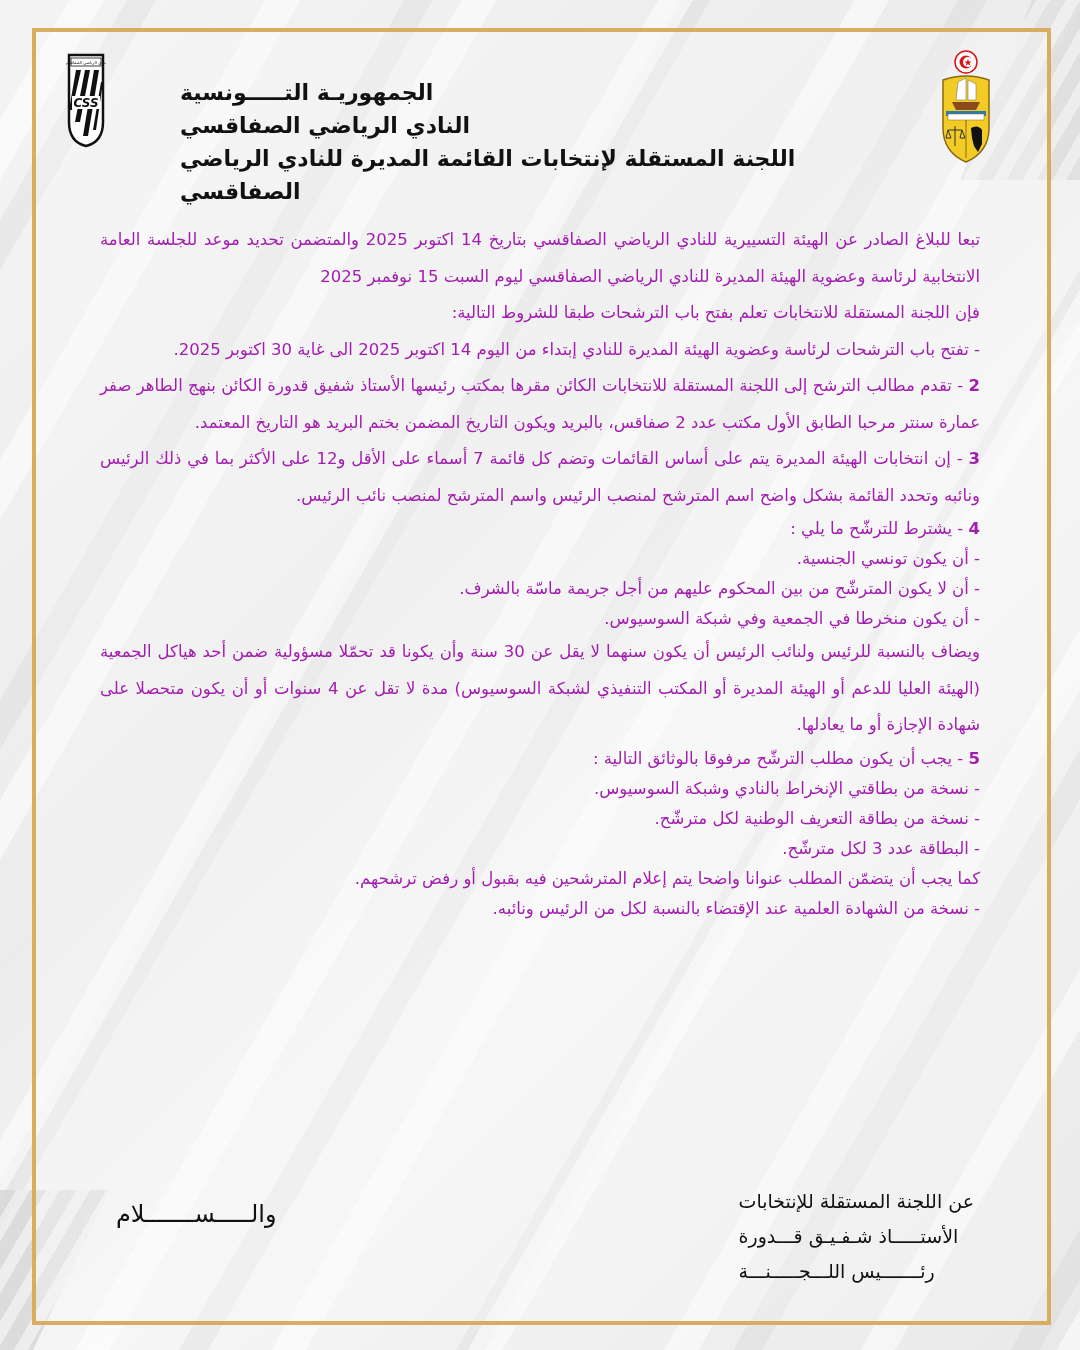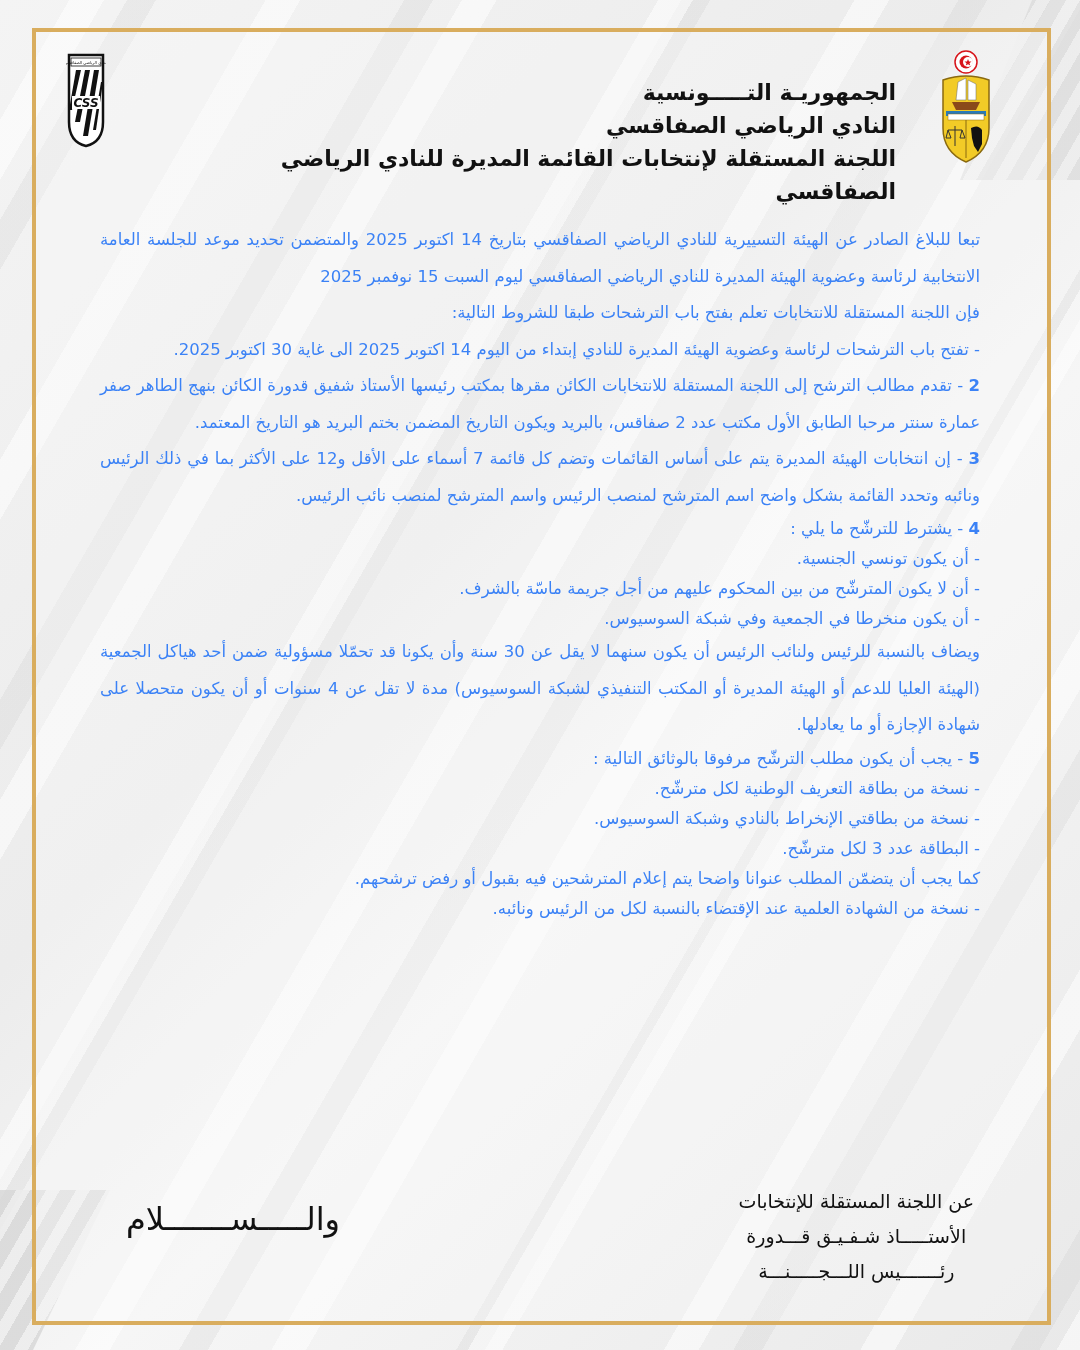--- a/index.html
+++ b/index.html
@@ -33,44 +33,44 @@
       background: rgba(248,248,248,0.35);
     }
     .logo-css {
       position: absolute; left: 66px; top: 52px; width: 40px; height: 96px;
     }
     .logo-tn {
       position: absolute; left: 938px; top: 48px; width: 56px; height: 118px;
     }
     .header {
       position: absolute; left: 180px; right: 184px; top: 76px;
-      text-align: right; direction: rtl;
+      text-align: left; direction: rtl;
     }
     .header .line {
       font-family: "DejaVu Sans", sans-serif; font-weight: bold;
       font-size: 22px; line-height: 33px; color: #111;
     }
     .body {
       position: absolute; left: 100px; right: 100px; top: 222px;
       direction: rtl; text-align: right;
       font-family: "DejaVu Sans", sans-serif;
-      font-size: 16.5px; color: #3b82f6;
+      font-size: 16.5px; color: #a21caf;
     }
     .para { line-height: 36.5px; margin: 0; }
     .para.justify { text-align: justify; text-align-last: right; }
     .para.tight { line-height: 30px; }
     .num { font-weight: bold; }
     .sig {
       position: absolute; right: 106px; top: 1184px;
-      direction: rtl; text-align: center;
+      direction: rtl; text-align: left;
       font-size: 19px; line-height: 35px; color: #111;
     }
     .salam {
-      position: absolute; left: 126px; top: 1200px;
-      direction: rtl; font-size: 32px; color: #111; letter-spacing: 2px;
+      position: absolute; left: 116px; top: 1200px;
+      direction: rtl; font-size: 24px; color: #111; letter-spacing: 2px;
     }
   </style>
 </head>
 <body>
 
 <div class="stripes"></div>
 <div class="corner-stripes-tr"></div>
 <div class="corner-stripes-bl"></div>
 
 <div class="frame"></div>
@@ -121,22 +121,22 @@
   <p class="para">فإن اللجنة المستقلة للانتخابات تعلم بفتح باب الترشحات طبقا للشروط التالية:</p>
   <p class="para justify">- تفتح باب الترشحات لرئاسة وعضوية الهيئة المديرة للنادي إبتداء من اليوم 14 اكتوبر 2025 الى غاية 30 اكتوبر 2025.</p>
   <p class="para justify"><span class="num">2</span><span> - تقدم مطالب الترشح إلى اللجنة المستقلة للانتخابات الكائن مقرها بمكتب رئيسها الأستاذ شفيق قدورة الكائن بنهج الطاهر صفر عمارة سنتر مرحبا الطابق الأول مكتب عدد 2 صفاقس، بالبريد ويكون التاريخ المضمن بختم البريد هو التاريخ المعتمد.</span></p>
   <p class="para justify"><span class="num">3</span><span> - إن انتخابات الهيئة المديرة يتم على أساس القائمات وتضم كل قائمة 7 أسماء على الأقل و12 على الأكثر بما في ذلك الرئيس ونائبه وتحدد القائمة بشكل واضح اسم المترشح لمنصب الرئيس واسم المترشح لمنصب نائب الرئيس.</span></p>
   <p class="para tight"><span class="num">4</span><span> - يشترط للترشّح ما يلي :</span></p>
   <p class="para tight">- أن يكون تونسي الجنسية.</p>
   <p class="para tight">- أن لا يكون المترشّح من بين المحكوم عليهم من أجل جريمة ماسّة بالشرف.</p>
   <p class="para tight">- أن يكون منخرطا في الجمعية وفي شبكة السوسيوس.</p>
   <p class="para justify">ويضاف بالنسبة للرئيس ولنائب الرئيس أن يكون سنهما لا يقل عن 30 سنة وأن يكونا قد تحمّلا مسؤولية ضمن أحد هياكل الجمعية (الهيئة العليا للدعم أو الهيئة المديرة أو المكتب التنفيذي لشبكة السوسيوس) مدة لا تقل عن 4 سنوات أو أن يكون متحصلا على شهادة الإجازة أو ما يعادلها.</p>
   <p class="para tight"><span class="num">5</span><span> - يجب أن يكون مطلب الترشّح مرفوقا بالوثائق التالية :</span></p>
+  <p class="para tight">- نسخة من بطاقتي الإنخراط بالنادي وشبكة السوسيوس.</p>
   <p class="para tight">- نسخة من بطاقة التعريف الوطنية لكل مترشّح.</p>
-  <p class="para tight">- نسخة من بطاقتي الإنخراط بالنادي وشبكة السوسيوس.</p>
   <p class="para tight">- البطاقة عدد 3 لكل مترشّح.</p>
   <p class="para tight">كما يجب أن يتضمّن المطلب عنوانا واضحا يتم إعلام المترشحين فيه بقبول أو رفض ترشحهم.</p>
   <p class="para tight">- نسخة من الشهادة العلمية عند الإقتضاء بالنسبة لكل من الرئيس ونائبه.</p>
 </div>
 
 <div class="sig">
   <div>عن اللجنة المستقلة للإنتخابات</div>
   <div>الأستـــــاذ شـفـيـق قـــدورة</div>
   <div>رئـــــــيس اللـــجـــــنـــة</div>
 </div>

